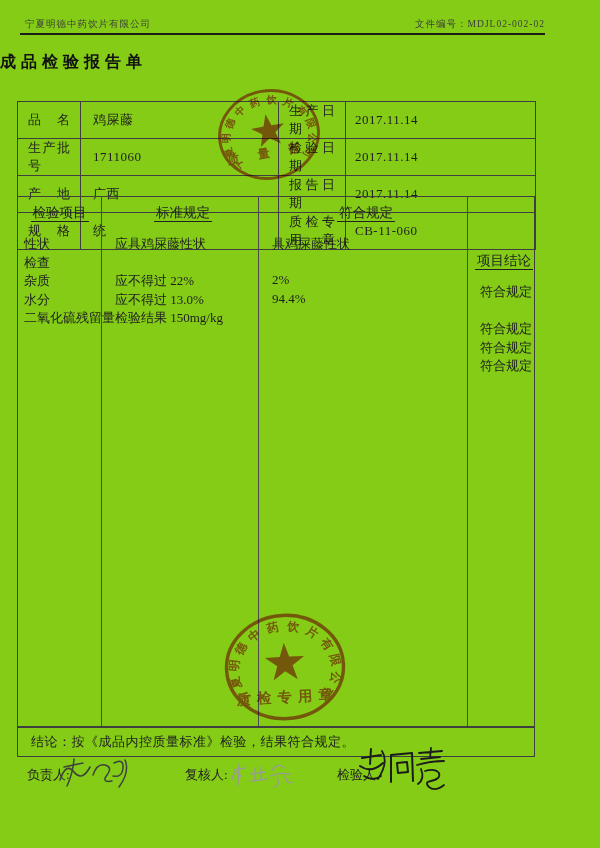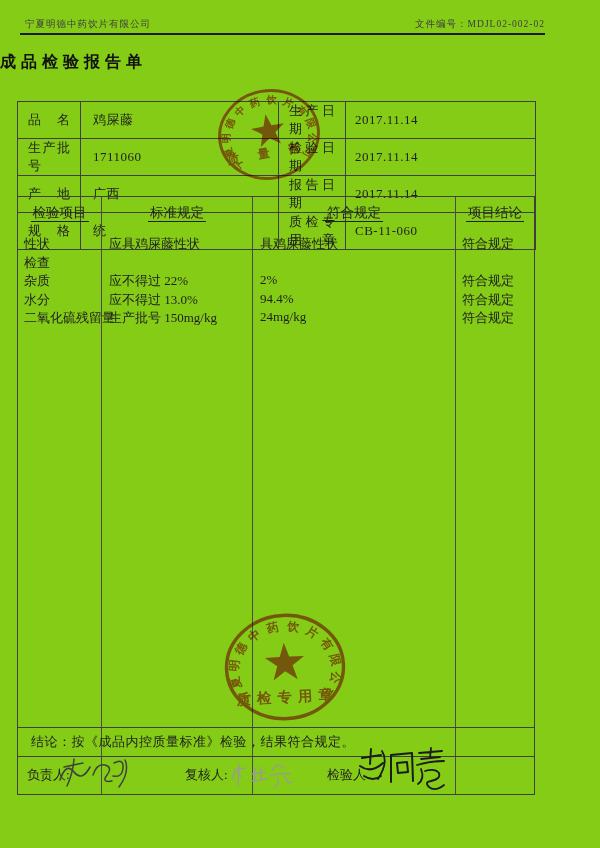--- a/index.html
+++ b/index.html
@@ -14,38 +14,38 @@
   
   .title{position:absolute;top:52px;left:0;width:554px;
          font-size:16px;font-weight:bold;letter-spacing:5px;color:#111;}
   
   table.info{position:absolute;top:101px;left:17px;border-collapse:collapse;table-layout:fixed;}
   table.info td{border:1.2px solid #3f3f3f;height:22.5px;font-size:13px;padding:0;vertical-align:middle;}
   td.jlabel div{padding:0 10px;text-align:justify;text-align-last:justify;}
   td.val div{padding:0 0 0 12px;letter-spacing:.5px;}
   td.val2 div{padding:0 0 0 9px;letter-spacing:.5px;}
   
-  .insp{position:absolute;top:196px;left:17px;width:518px;height:599px;
+  .insp{position:absolute;top:196px;left:17px;width:518px;height:531px;
         border:1.2px solid #3f3f3f;box-sizing:border-box;display:grid;
-        grid-template-columns:84px 151px 203px 1fr;}
+        grid-template-columns:84px 151px 203px 1fr;gap:6px;}
   .insp .col{border-right:1px solid #4a4a4a;box-sizing:border-box;padding-top:7px;}
-  .insp .col:last-child{border-right:none;}
+  .insp .col:last-child{border-right:none;margin-top:48px;}
   .col-head{text-align:center;font-size:13.5px;height:25px;}
   .col-head span{border-bottom:1px solid #222;padding:0 2px 1px 2px;}
   .cell{height:18.6px;font-size:13px;padding-left:6px;margin-top:0;white-space:nowrap;}
   .col.c2 .cell,.col.c3 .cell{padding-left:7px;}
   .first-cell{margin-top:6px;}
   
   .conclusion{position:absolute;top:727px;left:17px;width:518px;height:30px;box-sizing:border-box;
               border:1.2px solid #3f3f3f;display:flex;align-items:center;font-size:13px;letter-spacing:.5px;}
   .conclusion div{padding-left:13px;}
   
   .sig-row{position:absolute;top:760px;left:0;width:600px;height:60px;font-size:13px;color:#222;}
   .sig-label{position:absolute;top:6px;}
-  .sig-label.l1{left:27px;} .sig-label.l2{left:185px;} .sig-label.l3{left:327px;}
+  .sig-label.l1{left:27px;} .sig-label.l2{left:185px;} .sig-label.l3{left:337px;}
   .sig-svg{position:absolute;}
   .sig1{left:52px;top:-6px;} .sig2{left:226px;top:-2px;} .sig3{left:354px;top:-14px;}
   .sig-svg path{fill:none;stroke-linecap:round;stroke-linejoin:round;}
   
   .stamp{position:absolute;mix-blend-mode:multiply;opacity:.86;pointer-events:none;}
   .stamp-top{left:216px;top:87px;width:106px;height:95px;transform:rotate(-10deg);}
   .stamp-bottom{left:221px;top:611px;width:128px;height:112px;transform:rotate(-3deg);}
 </style>
 </head>
 <body>
@@ -135,29 +135,28 @@
       <div class="cell">杂质</div>
       <div class="cell">水分</div>
       <div class="cell">二氧化硫残留量</div>
     </div>
     <div class="col c2">
       <div class="col-head"><span>标准规定</span></div>
       <div class="cell first-cell">应具鸡屎藤性状</div>
       <div class="cell"></div>
       <div class="cell">应不得过 22%</div>
       <div class="cell">应不得过 13.0%</div>
-      <div class="cell">生产批号 150mg/kg</div>
+      <div class="cell">检验结果 150mg/kg</div>
     </div>
     <div class="col c3">
       <div class="col-head"><span>符合规定</span></div>
       <div class="cell first-cell">具鸡屎藤性状</div>
       <div class="cell"></div>
       <div class="cell">2%</div>
       <div class="cell">94.4%</div>
-      <div class="cell">24mg/kg</div>
     </div>
     <div class="col c4">
       <div class="col-head"><span>项目结论</span></div>
       <div class="cell first-cell">符合规定</div>
       <div class="cell"></div>
       <div class="cell">符合规定</div>
       <div class="cell">符合规定</div>
       <div class="cell">符合规定</div>
     </div>
   </div>

